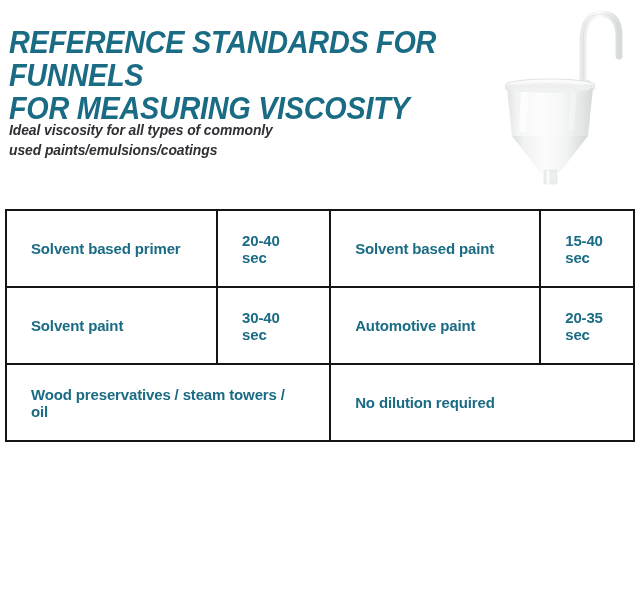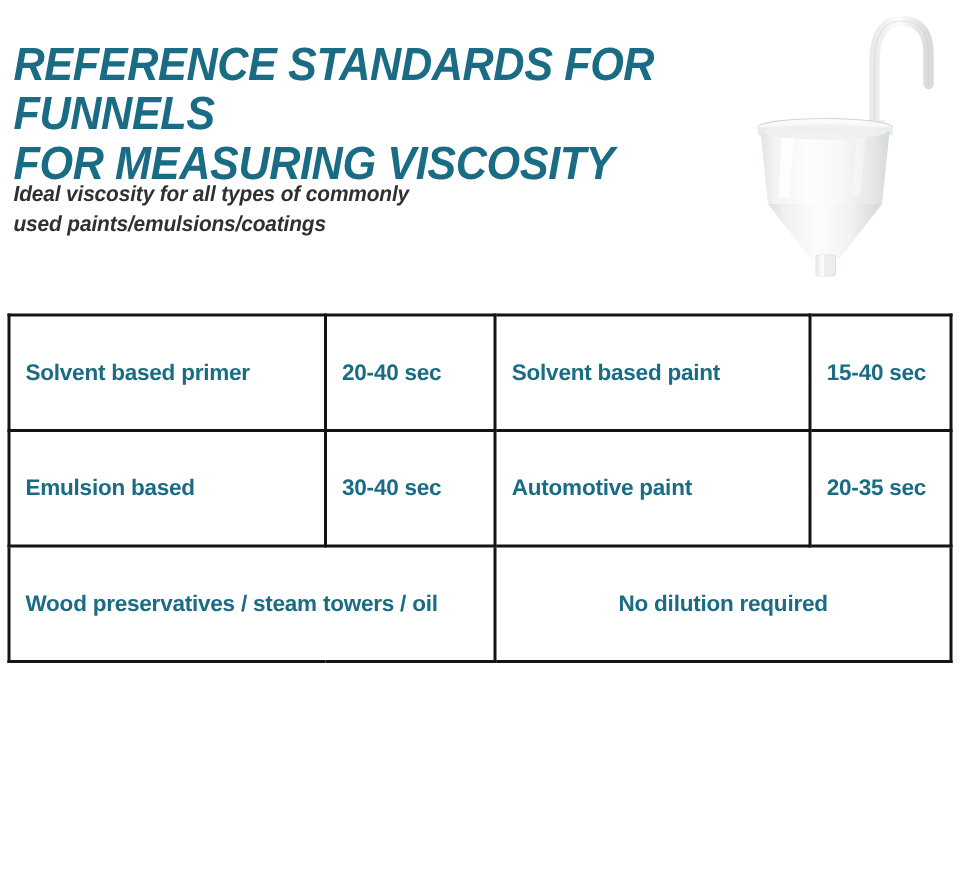--- a/index.html
+++ b/index.html
@@ -76,27 +76,27 @@
     width: 630px;
     border-collapse: collapse;
     table-layout: fixed;
   }
   .viscosity-table td {
     border: 2.5px solid #141414;
     color: #1a6b84;
     font-size: 15px;
     font-weight: bold;
     letter-spacing: -0.15px;
-    padding: 0 10px;
+    padding: 0 24px;
     vertical-align: middle;
     background: #ffffff;
     box-sizing: border-box;
   }
   .cell-left   { text-align: left; }
-  .cell-right  { text-align: center; }
+  .cell-right  { text-align: left; }
 
   tr.data-row td { height: 77px; }
   tr.note-row td { height: 77px; }
 
   .col-a { width: 207px; }
   .col-b { width: 111px; }
   .col-c { width: 206px; border-radius: 16px; }
   .col-d { width: 92px; }
 
   .wide-label { width: 401px; }
@@ -171,21 +171,21 @@
 
     <tr class="data-row">
       <td class="col-a cell-left">Solvent based primer</td>
       <td class="col-b cell-left">20-40 sec</td>
       <td class="col-c cell-left">Solvent based paint</td>
       <td class="col-d cell-left">15-40 sec</td>
     </tr>
 
 
     <tr class="data-row">
-      <td class="col-a cell-left">Emulsion based</td>
+      <td class="col-a cell-left">Solvent paint</td>
       <td class="col-b cell-left">30-40 sec</td>
       <td class="col-c cell-left">Automotive paint</td>
       <td class="col-d cell-left">20-35 sec</td>
     </tr>
 
     <tr class="note-row">
       <td class="wide-label cell-left" colspan="2">Wood preservatives / steam towers / oil</td>
       <td class="wide-note cell-right" colspan="2">No dilution required</td>
     </tr>
 

